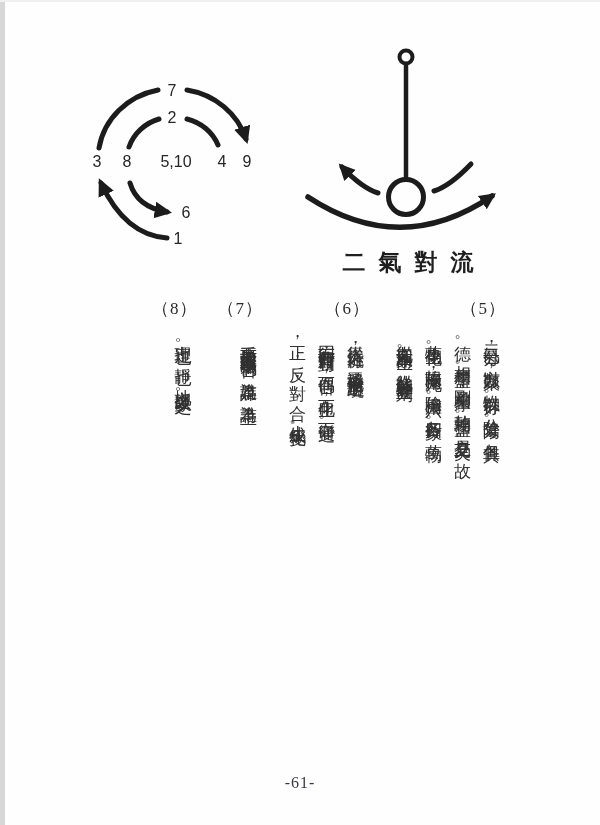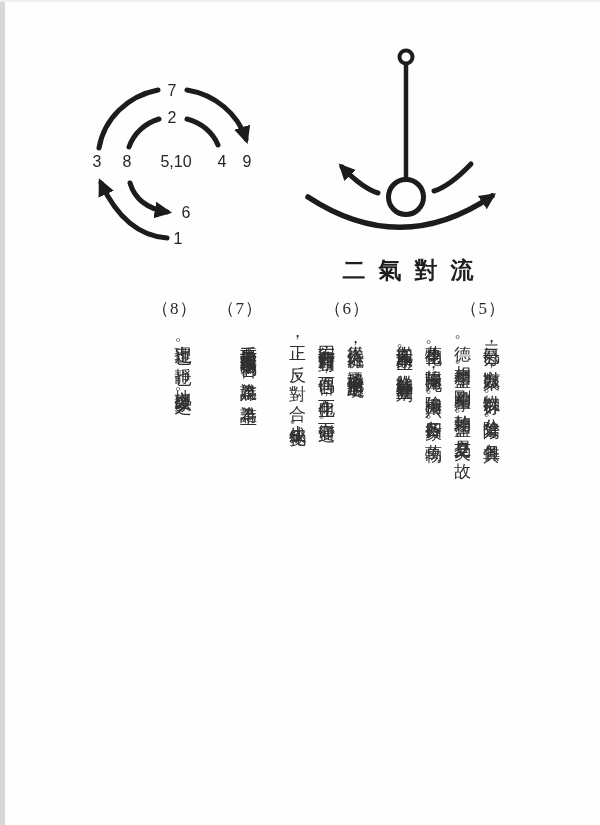--- a/index.html
+++ b/index.html
@@ -13,21 +13,21 @@
   
   .hetu-svg{position:absolute;left:55px;top:55px;}
   .hetu-svg text{
     font-family:"Liberation Sans","DejaVu Sans",sans-serif;
     font-size:16px;font-weight:500;fill:#262626;
   }
   .pendulum-svg{position:absolute;left:298px;top:40px;}
   .pendulum-caption{
     position:absolute;left:298px;top:247px;width:220px;
     text-align:center;font-size:23px;font-weight:600;
-    letter-spacing:13px;text-indent:13px;color:#1f1f1f;margin-top:8px;
+    letter-spacing:13px;text-indent:13px;color:#1f1f1f;
   }
 
   
   .text-area{
     position:absolute;top:296px;right:94px;
     display:flex;flex-direction:row-reverse;justify-content:flex-start;
     gap:20px;
   }
   .section{display:flex;flex-direction:column;align-items:flex-end;}
   .sec-header{
@@ -132,14 +132,15 @@
 
     <div class="section">
       <div class="sec-header">（8）</div>
       <div class="sec-body">
         <div class="vcol">定理也。靜也。地之靜以象之。</div>
       </div>
     </div>
 
   </div>
 
+  <div class="page-number">-61-</div>
 
 </div>
 
 </body></html>

